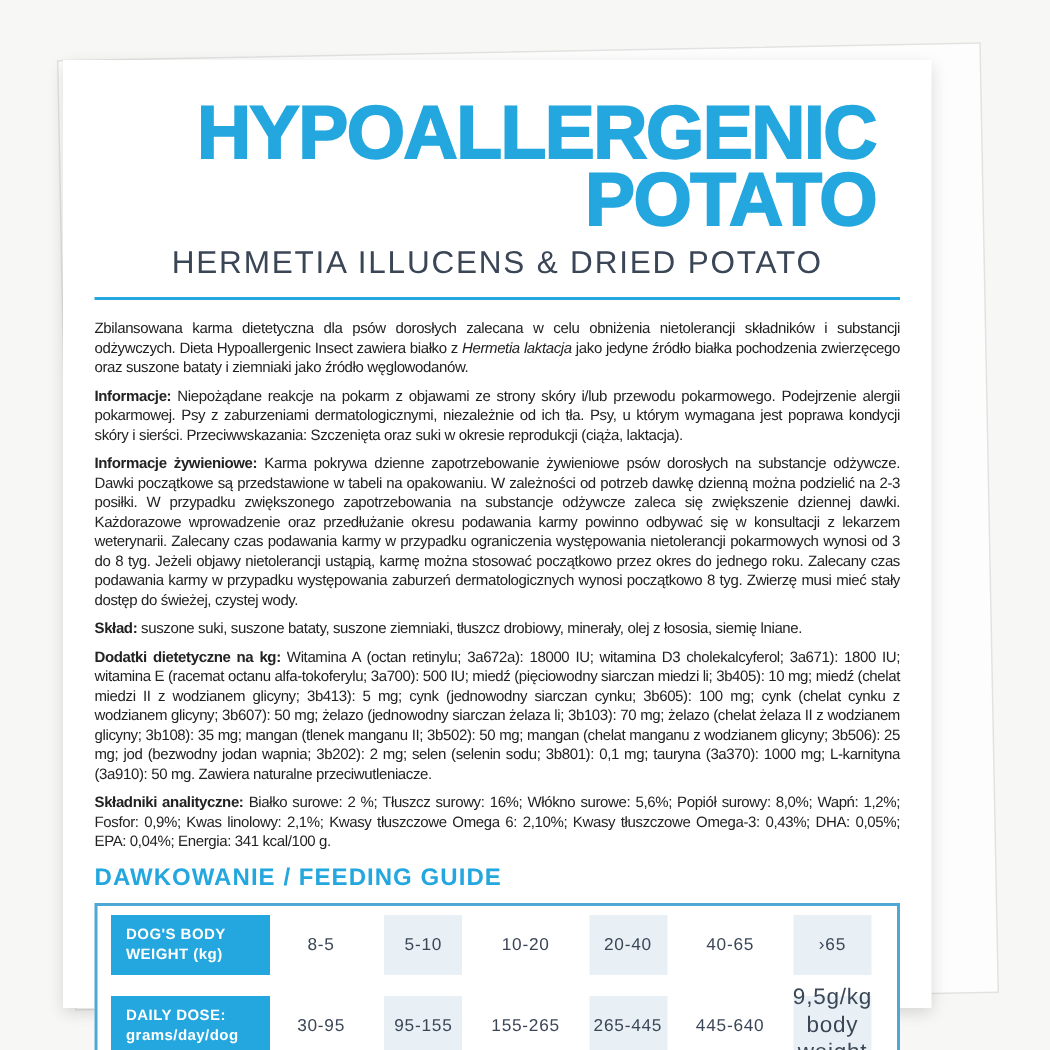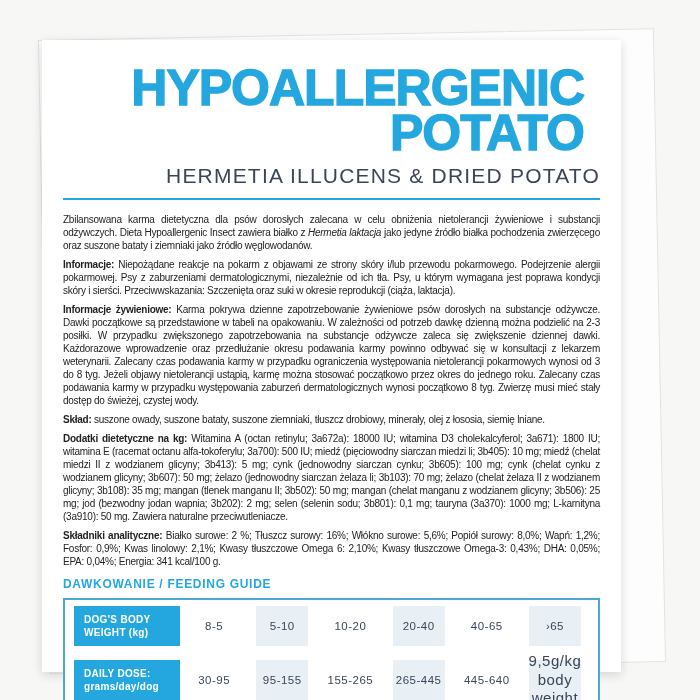--- a/index.html
+++ b/index.html
@@ -33,21 +33,21 @@
     padding-right:16px;
     color:var(--accent,#23a7de);
     font-weight:bold;
     font-size:50px;
     line-height:0.9;
     letter-spacing:-1px;
     -webkit-text-stroke:1.3px currentColor;
   }
   .subtitle{
     margin-top:8px;
-    text-align:right;
+    text-align:center;
     color:var(--navy,#3a4656);
     font-size:21px;
     letter-spacing:1.2px;
     font-weight:normal;
   }
   .rule{
     margin-top:10px;
     height:2px;
     background:var(--accent,#23a7de);
   }
@@ -59,21 +59,21 @@
     letter-spacing:-0.25px;
     text-align:justify;
   }
   .bodytext p{margin-bottom:6px;}
   .lbl{font-weight:bold;}
   .it{font-style:italic;}
   .fg-heading{
     margin-top:9px;
     color:var(--accent,#23a7de);
     font-weight:bold;
-    font-size:12px;
+    font-size:16px;
     letter-spacing:0.7px;
   }
   .ftable{
     margin-top:7px;
     border:2px solid var(--tborder,#4da8d3);
     padding:6px 9px;
     display:flex;
     flex-direction:column;
     gap:14px;
     background:#ffffff;
@@ -120,27 +120,27 @@
     <div>HYPOALLERGENIC</div>
     <div>POTATO</div>
   </div>
 
   <div class="subtitle">HERMETIA ILLUCENS &amp; DRIED POTATO</div>
 
   <div class="rule"></div>
 
   <div class="bodytext">
 
-    <p><span>Zbilansowana karma dietetyczna dla psów dorosłych zalecana w celu obniżenia nietolerancji żywieniowe i substancji odżywczych. Dieta Hypoallergenic Insect zawiera białko z </span><span class="it">Hermetia laktacja</span><span> jako jedyne źródło białka pochodzenia zwierzęcego oraz suszone bataty i ziemniaki jako źródło węglowodanów.</span></p>
+    <p><span>Zbilansowana karma dietetyczna dla psów dorosłych zalecana w celu obniżenia nietolerancji składników i substancji odżywczych. Dieta Hypoallergenic Insect zawiera białko z </span><span class="it">Hermetia laktacja</span><span> jako jedyne źródło białka pochodzenia zwierzęcego oraz suszone bataty i ziemniaki jako źródło węglowodanów.</span></p>
 
     <p><span class="lbl">Informacje:</span><span> Niepożądane reakcje na pokarm z objawami ze strony skóry i/lub przewodu pokarmowego. Podejrzenie alergii pokarmowej. Psy z zaburzeniami dermatologicznymi, niezależnie od ich tła. Psy, u którym wymagana jest poprawa kondycji skóry i sierści. Przeciwwskazania: Szczenięta oraz suki w okresie reprodukcji (ciąża, laktacja).</span></p>
 
     <p><span class="lbl">Informacje żywieniowe:</span><span> Karma pokrywa dzienne zapotrzebowanie żywieniowe psów dorosłych na substancje odżywcze. Dawki początkowe są przedstawione w tabeli na opakowaniu. W zależności od potrzeb dawkę dzienną można podzielić na 2-3 posiłki. W przypadku zwiększonego zapotrzebowania na substancje odżywcze zaleca się zwiększenie dziennej dawki. Każdorazowe wprowadzenie oraz przedłużanie okresu podawania karmy powinno odbywać się w konsultacji z lekarzem weterynarii. Zalecany czas podawania karmy w przypadku ograniczenia występowania nietolerancji pokarmowych wynosi od 3 do 8 tyg. Jeżeli objawy nietolerancji ustąpią, karmę można stosować początkowo przez okres do jednego roku. Zalecany czas podawania karmy w przypadku występowania zaburzeń dermatologicznych wynosi początkowo 8 tyg. Zwierzę musi mieć stały dostęp do świeżej, czystej wody.</span></p>
 
-    <p><span class="lbl">Skład:</span><span> suszone owady, suszone bataty, suszone ziemniaki, tłuszcz drobiowy, minerały, olej z łososia, siemię lniane.</span></p>
+    <p><span class="lbl">Skład:</span><span> suszone suki, suszone bataty, suszone ziemniaki, tłuszcz drobiowy, minerały, olej z łososia, siemię lniane.</span></p>
 
     <p><span class="lbl">Dodatki dietetyczne na kg:</span><span> Witamina A (octan retinylu; 3a672a): 18000 IU; witamina D3 cholekalcyferol; 3a671): 1800 IU; witamina E (racemat octanu alfa-tokoferylu; 3a700): 500 IU; miedź (pięciowodny siarczan miedzi li; 3b405): 10 mg; miedź (chelat miedzi II z wodzianem glicyny; 3b413): 5 mg; cynk (jednowodny siarczan cynku; 3b605): 100 mg; cynk (chelat cynku z wodzianem glicyny; 3b607): 50 mg; żelazo (jednowodny siarczan żelaza li; 3b103): 70 mg; żelazo (chelat żelaza II z wodzianem glicyny; 3b108): 35 mg; mangan (tlenek manganu II; 3b502): 50 mg; mangan (chelat manganu z wodzianem glicyny; 3b506): 25 mg; jod (bezwodny jodan wapnia; 3b202): 2 mg; selen (selenin sodu; 3b801): 0,1 mg; tauryna (3a370): 1000 mg; L-karnityna (3a910): 50 mg. Zawiera naturalne przeciwutleniacze.</span></p>
 
     <p><span class="lbl">Składniki analityczne:</span><span> Białko surowe: 2 %; Tłuszcz surowy: 16%; Włókno surowe: 5,6%; Popiół surowy: 8,0%; Wapń: 1,2%; Fosfor: 0,9%; Kwas linolowy: 2,1%; Kwasy tłuszczowe Omega 6: 2,10%; Kwasy tłuszczowe Omega-3: 0,43%; DHA: 0,05%; EPA: 0,04%; Energia: 341 kcal/100 g.</span></p>
 
   </div>
 
   <div class="fg-heading">DAWKOWANIE / FEEDING GUIDE</div>
 
   <div class="ftable">

